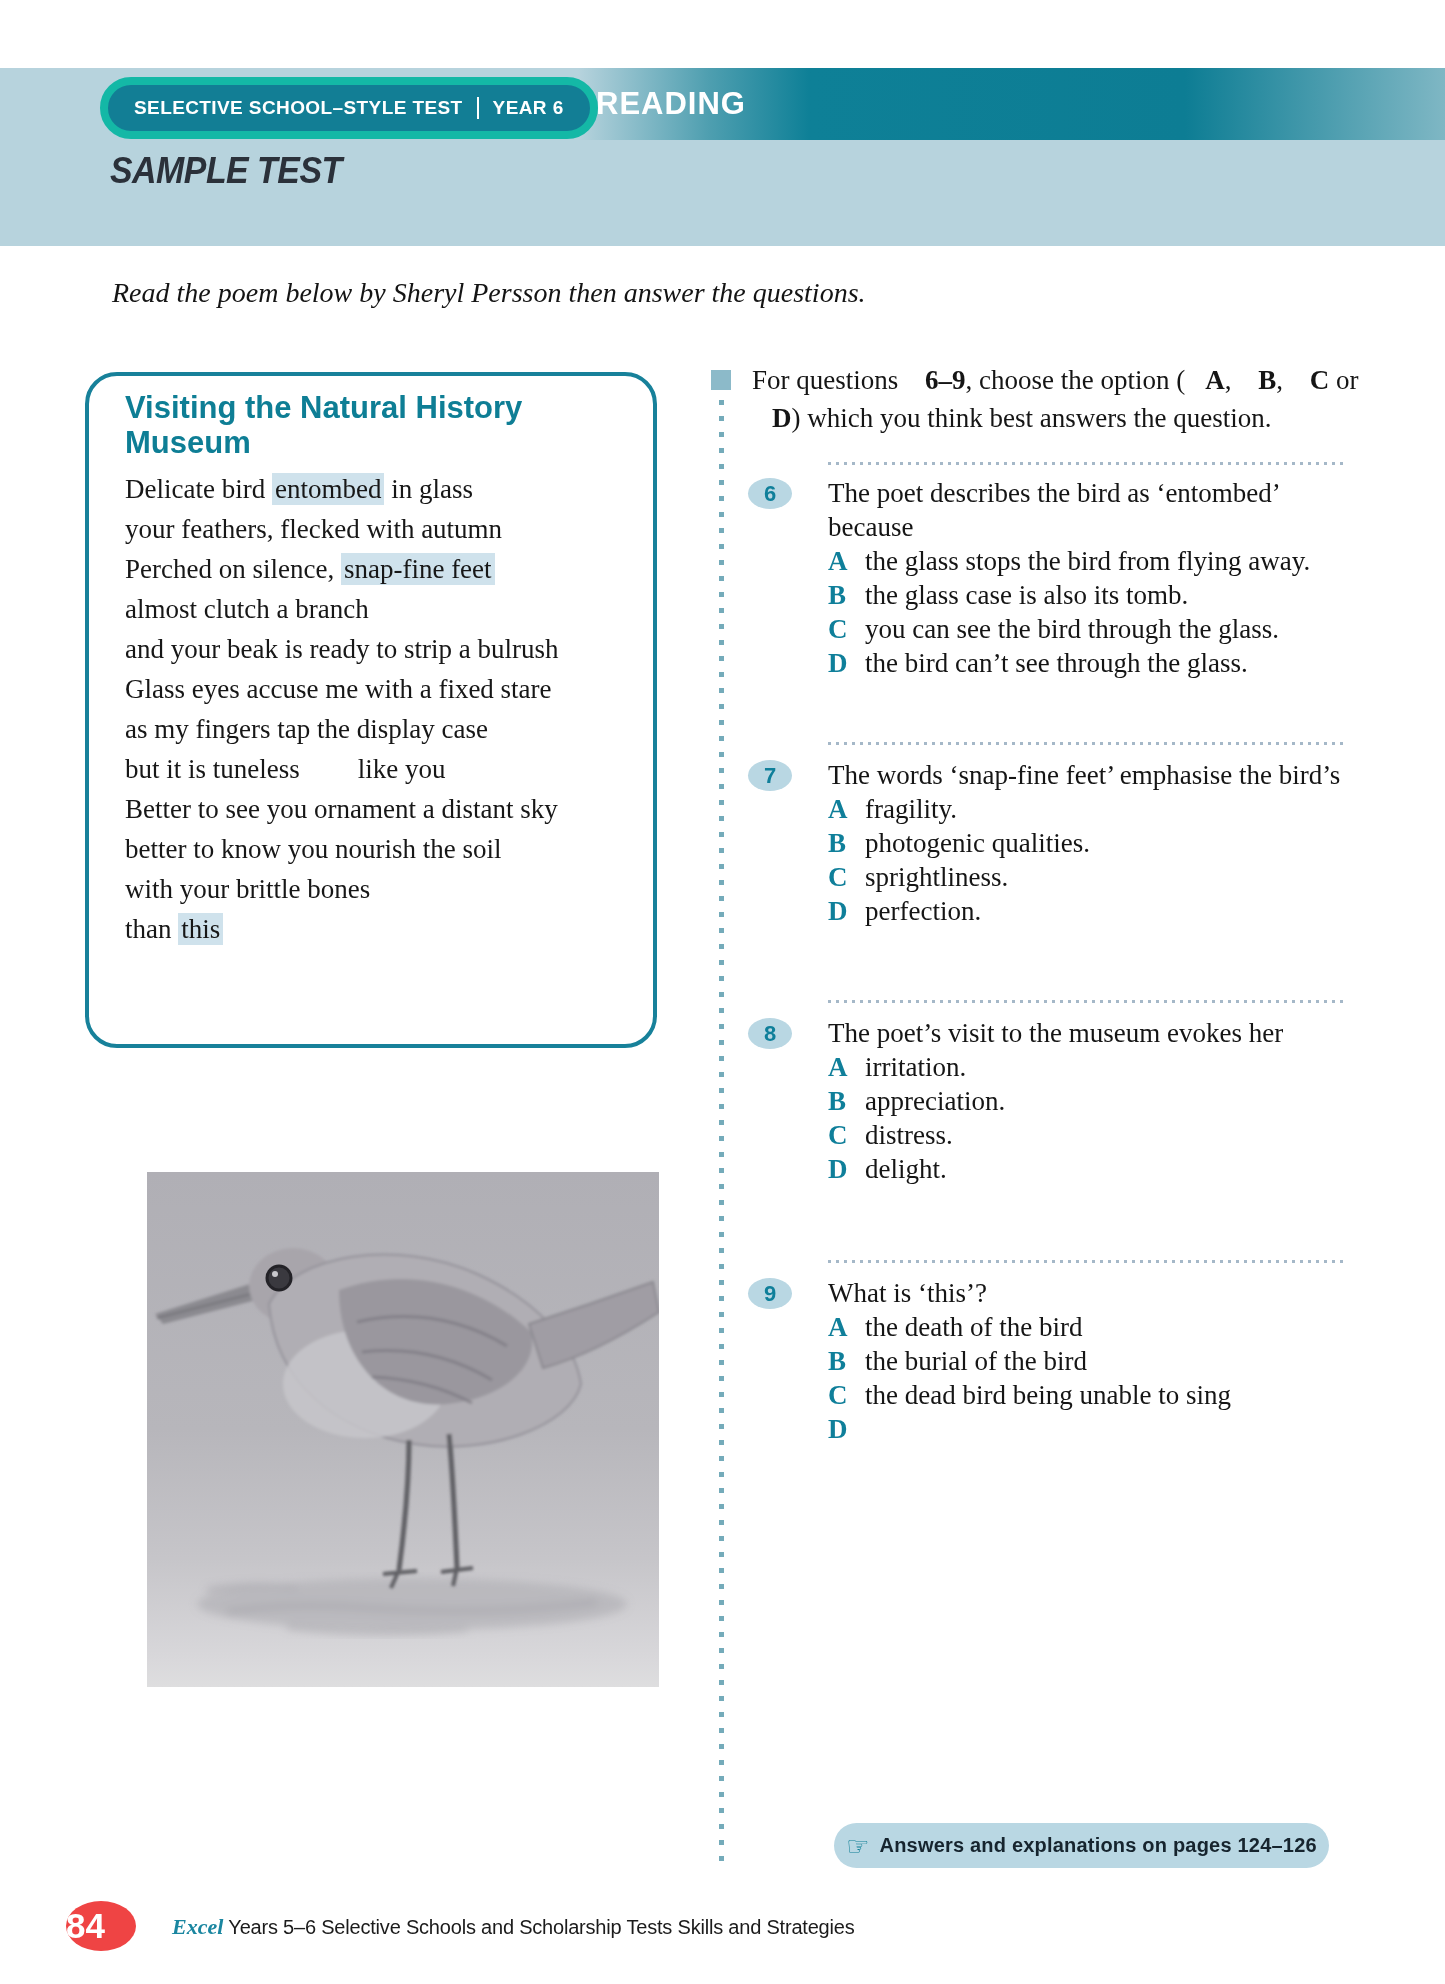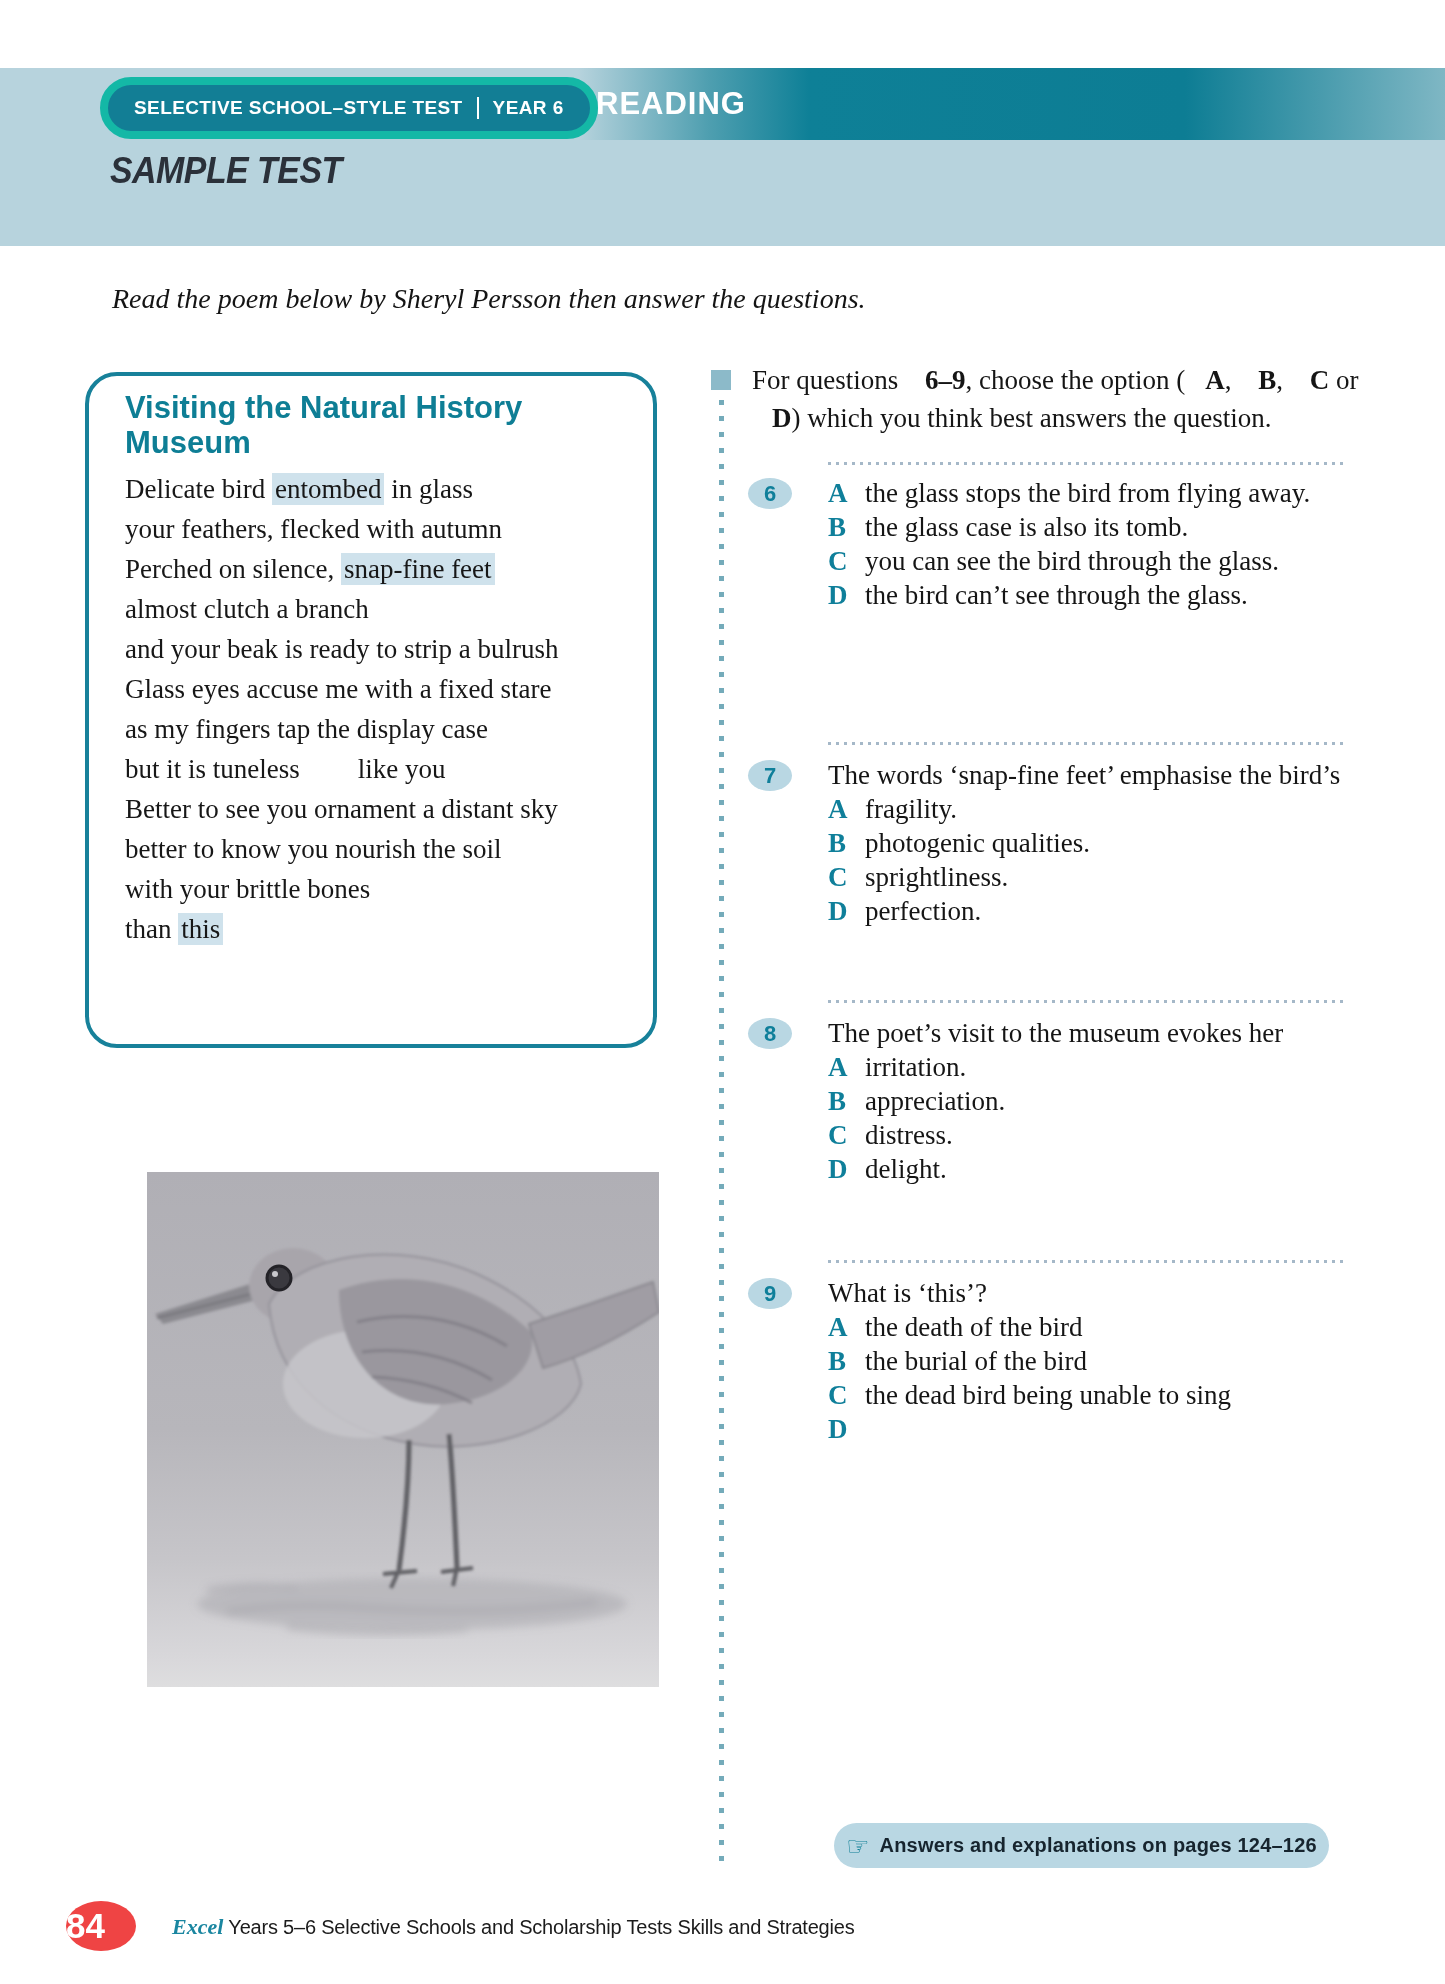--- a/index.html
+++ b/index.html
@@ -27,21 +27,21 @@
     letter-spacing:1px;color:#ffffff;
   }
   .page-heading{
     position:absolute;left:110px;top:150px;
     font-family:"Liberation Sans",sans-serif;font-weight:bold;font-style:italic;
     font-size:36px;color:#2b313a;transform:scaleX(.94);transform-origin:left;
     letter-spacing:-.5px;
   }
   
   .instruction{
-    position:absolute;left:112px;top:283px;width:1000px;
+    position:absolute;left:112px;top:277px;width:1000px;
     font-style:italic;font-size:28px;color:#141414;
   }
   
   .poem-box{
     position:absolute;left:85px;top:372px;width:572px;height:676px;
     border:4px solid #17819a;border-radius:32px;background:#ffffff;
     box-sizing:border-box;padding:14px 18px 0 36px;
   }
   .poem-title{
     font-family:"Liberation Sans",sans-serif;font-weight:bold;font-size:31px;
@@ -144,20 +144,21 @@
   <div class="q-intro"><span>For questions </span><b>6–9</b><span>, choose the option (</span><b>A</b><span>, </span><b>B</b><span>, </span><b>C</b><span> or </span><b>D</b><span>) which you think best answers the question.</span></div>
 
   <div class="h-sep" style="top:462px"></div>
   <div class="h-sep" style="top:742px"></div>
   <div class="h-sep" style="top:1000px"></div>
   <div class="h-sep" style="top:1260px"></div>
 
   <div class="question q6">
     <div class="q-badge">6</div>
     <div class="q-content">
+      <div class="q-prompt">The poet describes the bird as ‘entombed’ because</div>
       <div>
           <div class="opt">
             <span class="opt-letter">A</span>
             <span class="opt-text">the glass stops the bird from flying away.</span>
           </div>
           <div class="opt">
             <span class="opt-letter">B</span>
             <span class="opt-text">the glass case is also its tomb.</span>
           </div>
           <div class="opt">

